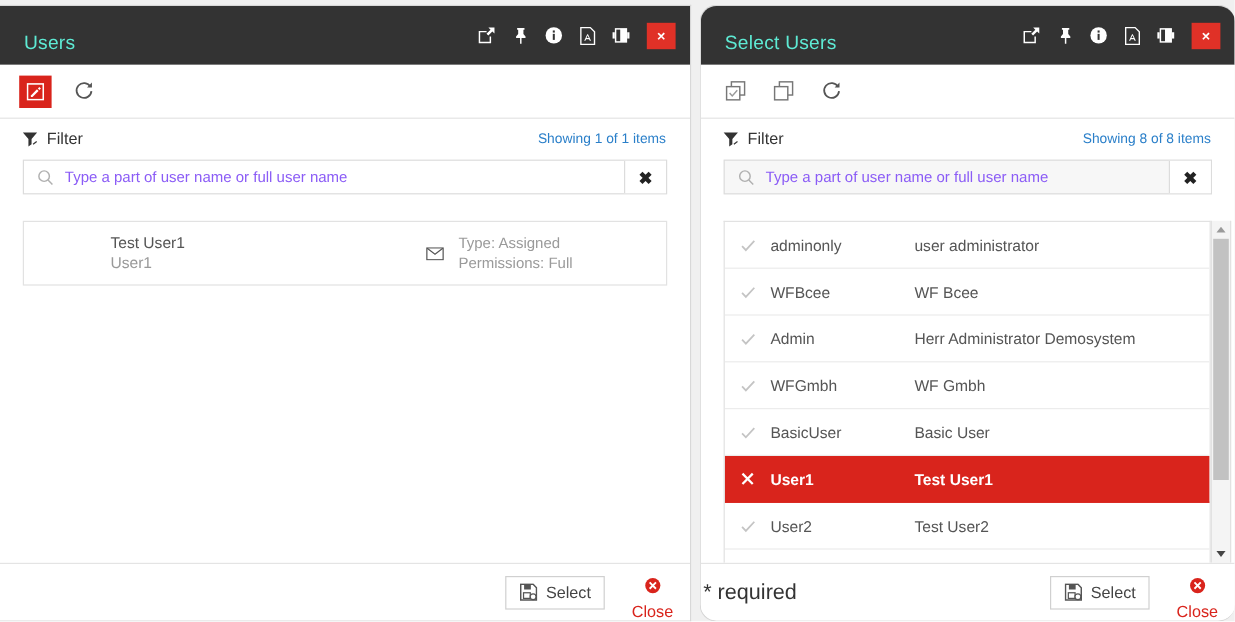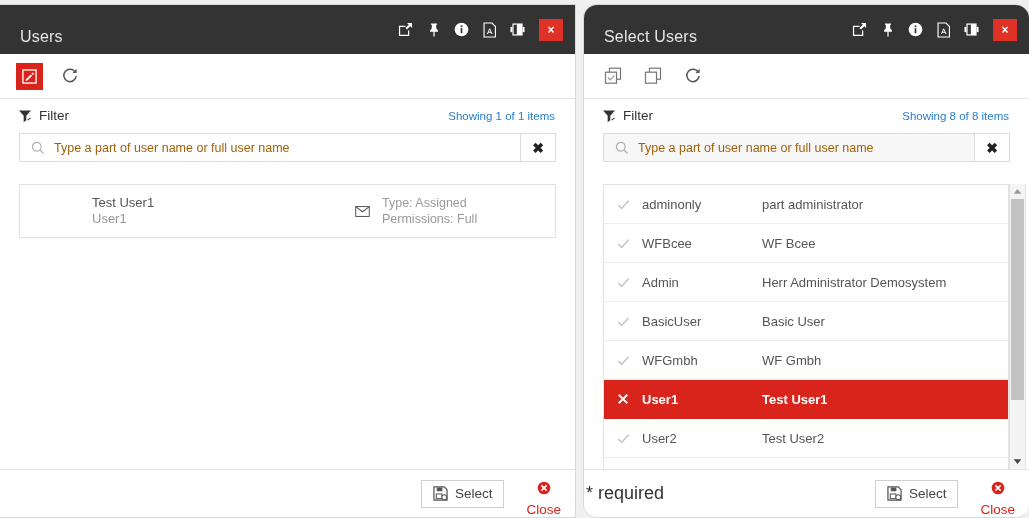--- a/index.html
+++ b/index.html
@@ -33,21 +33,21 @@
   
   .titlebar {
     height: 49px;
     background: #333333;
     display: flex;
     align-items: center;
     padding: 0 0 0 20px;
     flex: 0 0 auto;
   }
   .titlebar-title {
-    color: #e5e5e5;
+    color: #5eead4;
     font-size: 16px;
     letter-spacing: .2px;
     flex: 1 1 auto;
     white-space: nowrap;
     margin-top: 15px;
   }
   .titlebar-icons {
     display: flex;
     align-items: center;
     gap: 11px;
@@ -133,21 +133,21 @@
   .search-field {
     flex: 1 1 auto;
     display: flex;
     align-items: center;
     gap: 9px;
     padding-left: 11px;
     min-width: 0;
   }
   .search-ph {
     font-size: 12.5px;
-    color: #a16207;
+    color: #8b5cf6;
     white-space: nowrap;
     overflow: hidden;
     text-overflow: ellipsis;
   }
   .search-clear {
     width: 34px;
     border-left: 1px solid #dcdcdc;
     display: flex;
     align-items: center;
     justify-content: center;
@@ -513,21 +513,21 @@
 
     <div class="body-right">
       <div class="list-outer" id="user-list">
           <div class="list-row">
             <div class="lr-icon">
               <svg width="13" height="13" viewBox="0 0 14 14">
                 <path d="M1.5 7.6l3.4 3.6L12.5 3" fill="none" stroke="currentColor" stroke-width="1.6"></path>
               </svg>
             </div>
             <div class="lr-user">adminonly</div>
-            <div class="lr-desc">part administrator</div>
+            <div class="lr-desc">user administrator</div>
           </div>
           <div class="list-row">
             <div class="lr-icon">
               <svg width="13" height="13" viewBox="0 0 14 14">
                 <path d="M1.5 7.6l3.4 3.6L12.5 3" fill="none" stroke="currentColor" stroke-width="1.6"></path>
               </svg>
             </div>
             <div class="lr-user">WFBcee</div>
             <div class="lr-desc">WF Bcee</div>
           </div>
@@ -539,31 +539,31 @@
             </div>
             <div class="lr-user">Admin</div>
             <div class="lr-desc">Herr Administrator Demosystem</div>
           </div>
           <div class="list-row">
             <div class="lr-icon">
               <svg width="13" height="13" viewBox="0 0 14 14">
                 <path d="M1.5 7.6l3.4 3.6L12.5 3" fill="none" stroke="currentColor" stroke-width="1.6"></path>
               </svg>
             </div>
-            <div class="lr-user">BasicUser</div>
-            <div class="lr-desc">Basic User</div>
+            <div class="lr-user">WFGmbh</div>
+            <div class="lr-desc">WF Gmbh</div>
           </div>
           <div class="list-row">
             <div class="lr-icon">
               <svg width="13" height="13" viewBox="0 0 14 14">
                 <path d="M1.5 7.6l3.4 3.6L12.5 3" fill="none" stroke="currentColor" stroke-width="1.6"></path>
               </svg>
             </div>
-            <div class="lr-user">WFGmbh</div>
-            <div class="lr-desc">WF Gmbh</div>
+            <div class="lr-user">BasicUser</div>
+            <div class="lr-desc">Basic User</div>
           </div>
           <div class="list-row selected">
             <div class="lr-icon">
               <svg width="12" height="12" viewBox="0 0 14 14">
                 <path d="M2 2l10 10M12 2L2 12" fill="none" stroke="currentColor" stroke-width="2.2"></path>
               </svg>
             </div>
             <div class="lr-user">User1</div>
             <div class="lr-desc">Test User1</div>
           </div>

